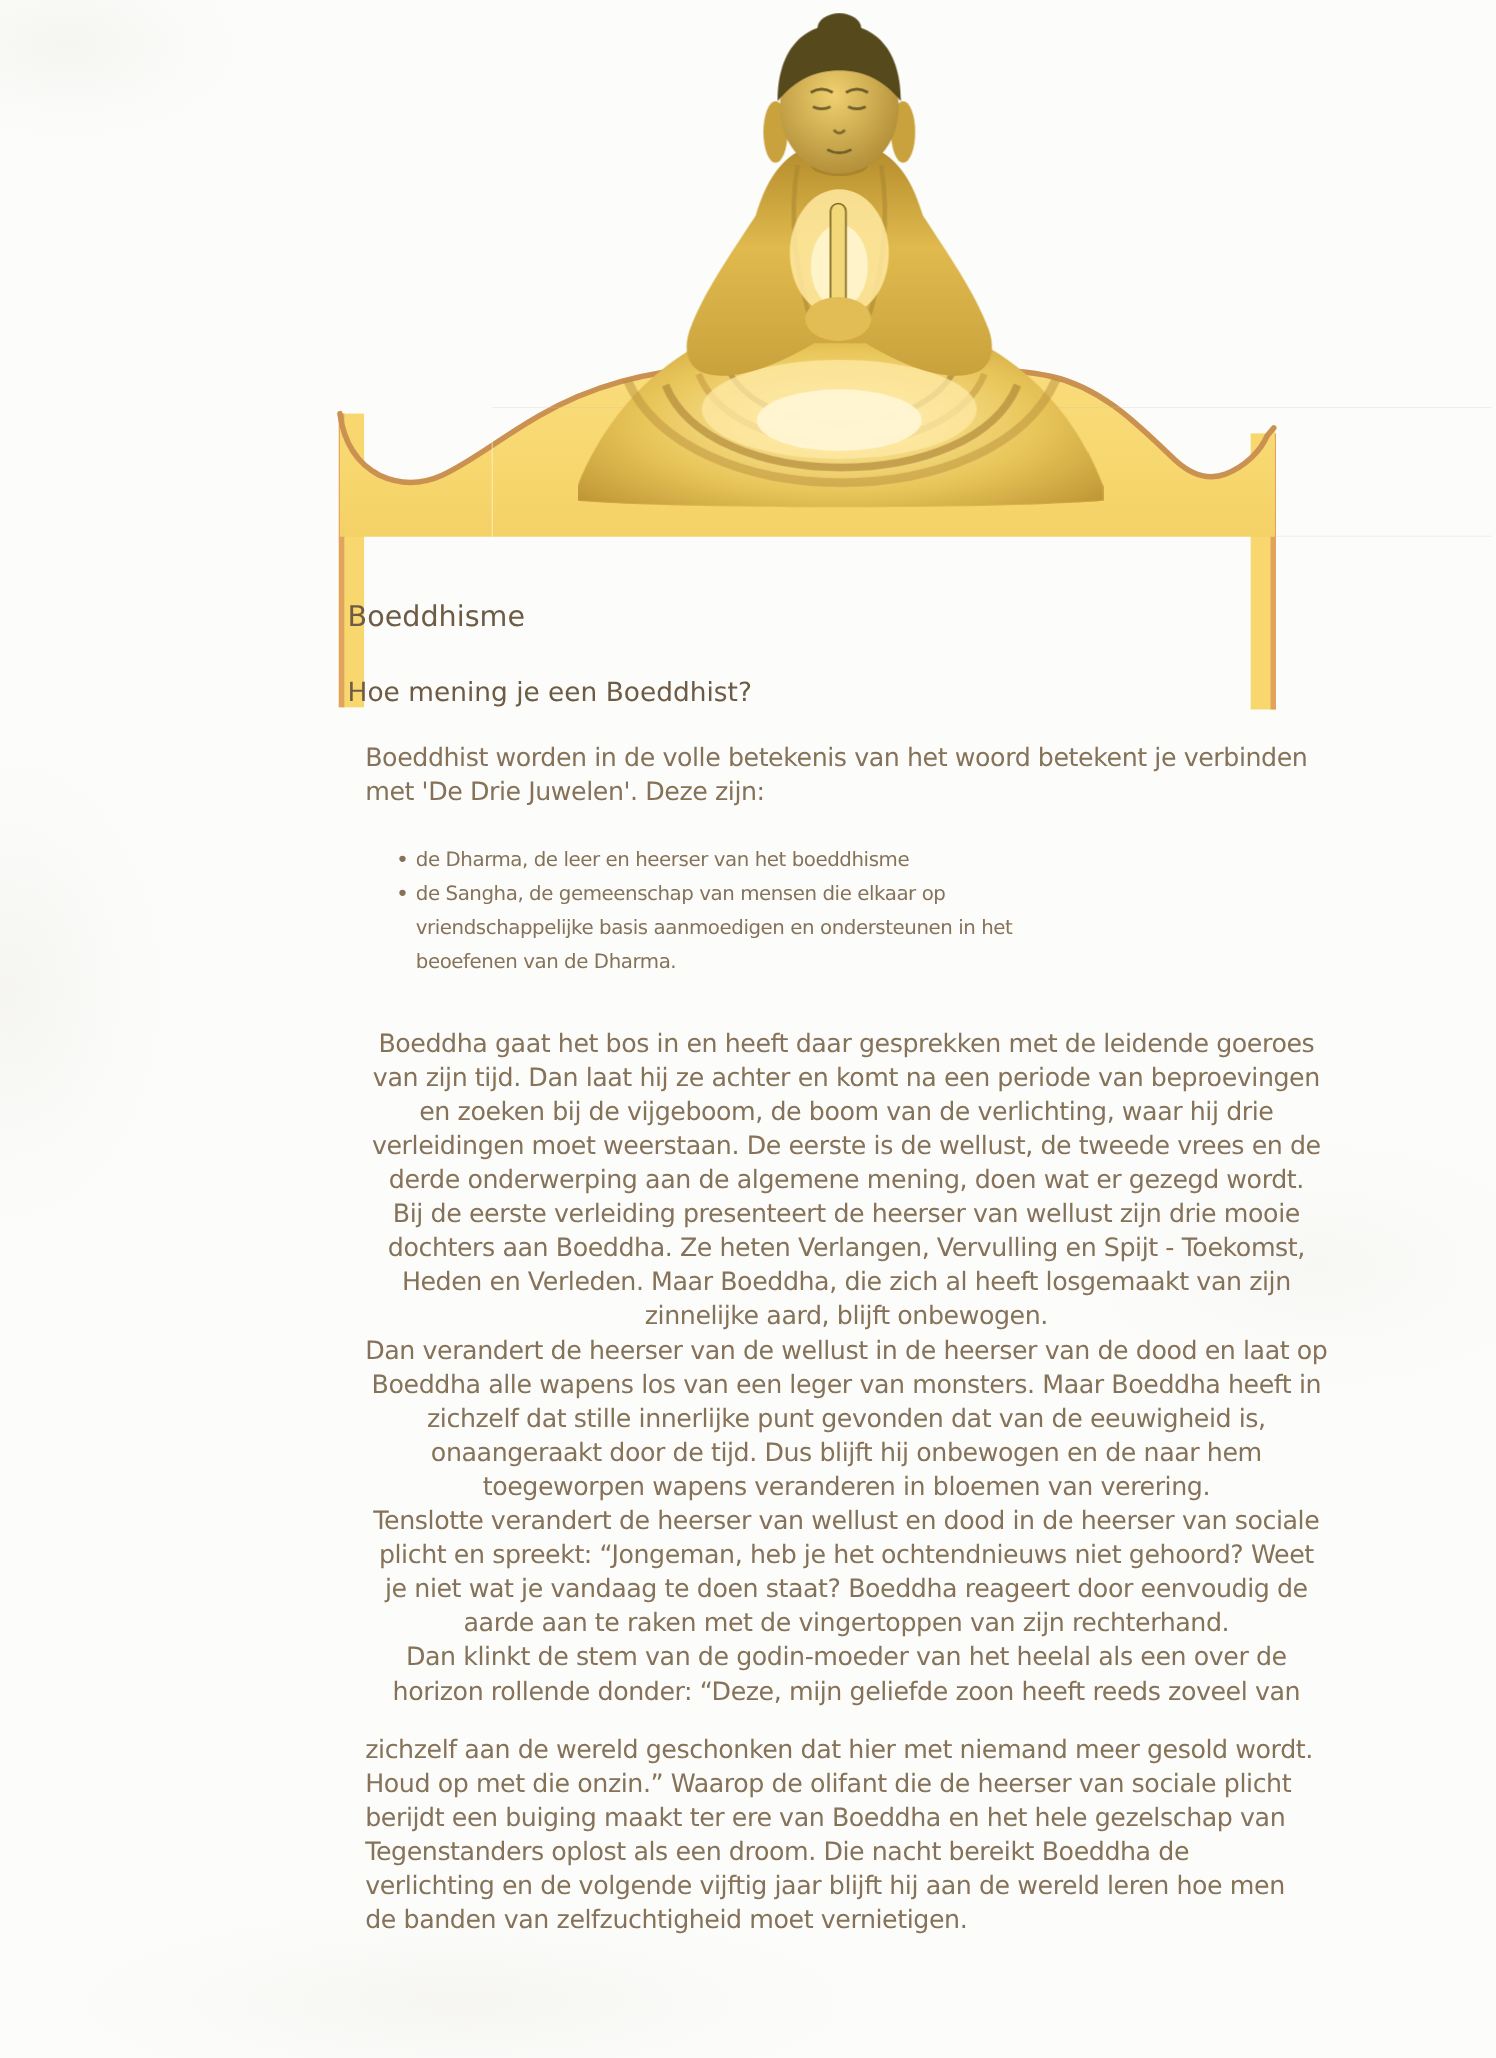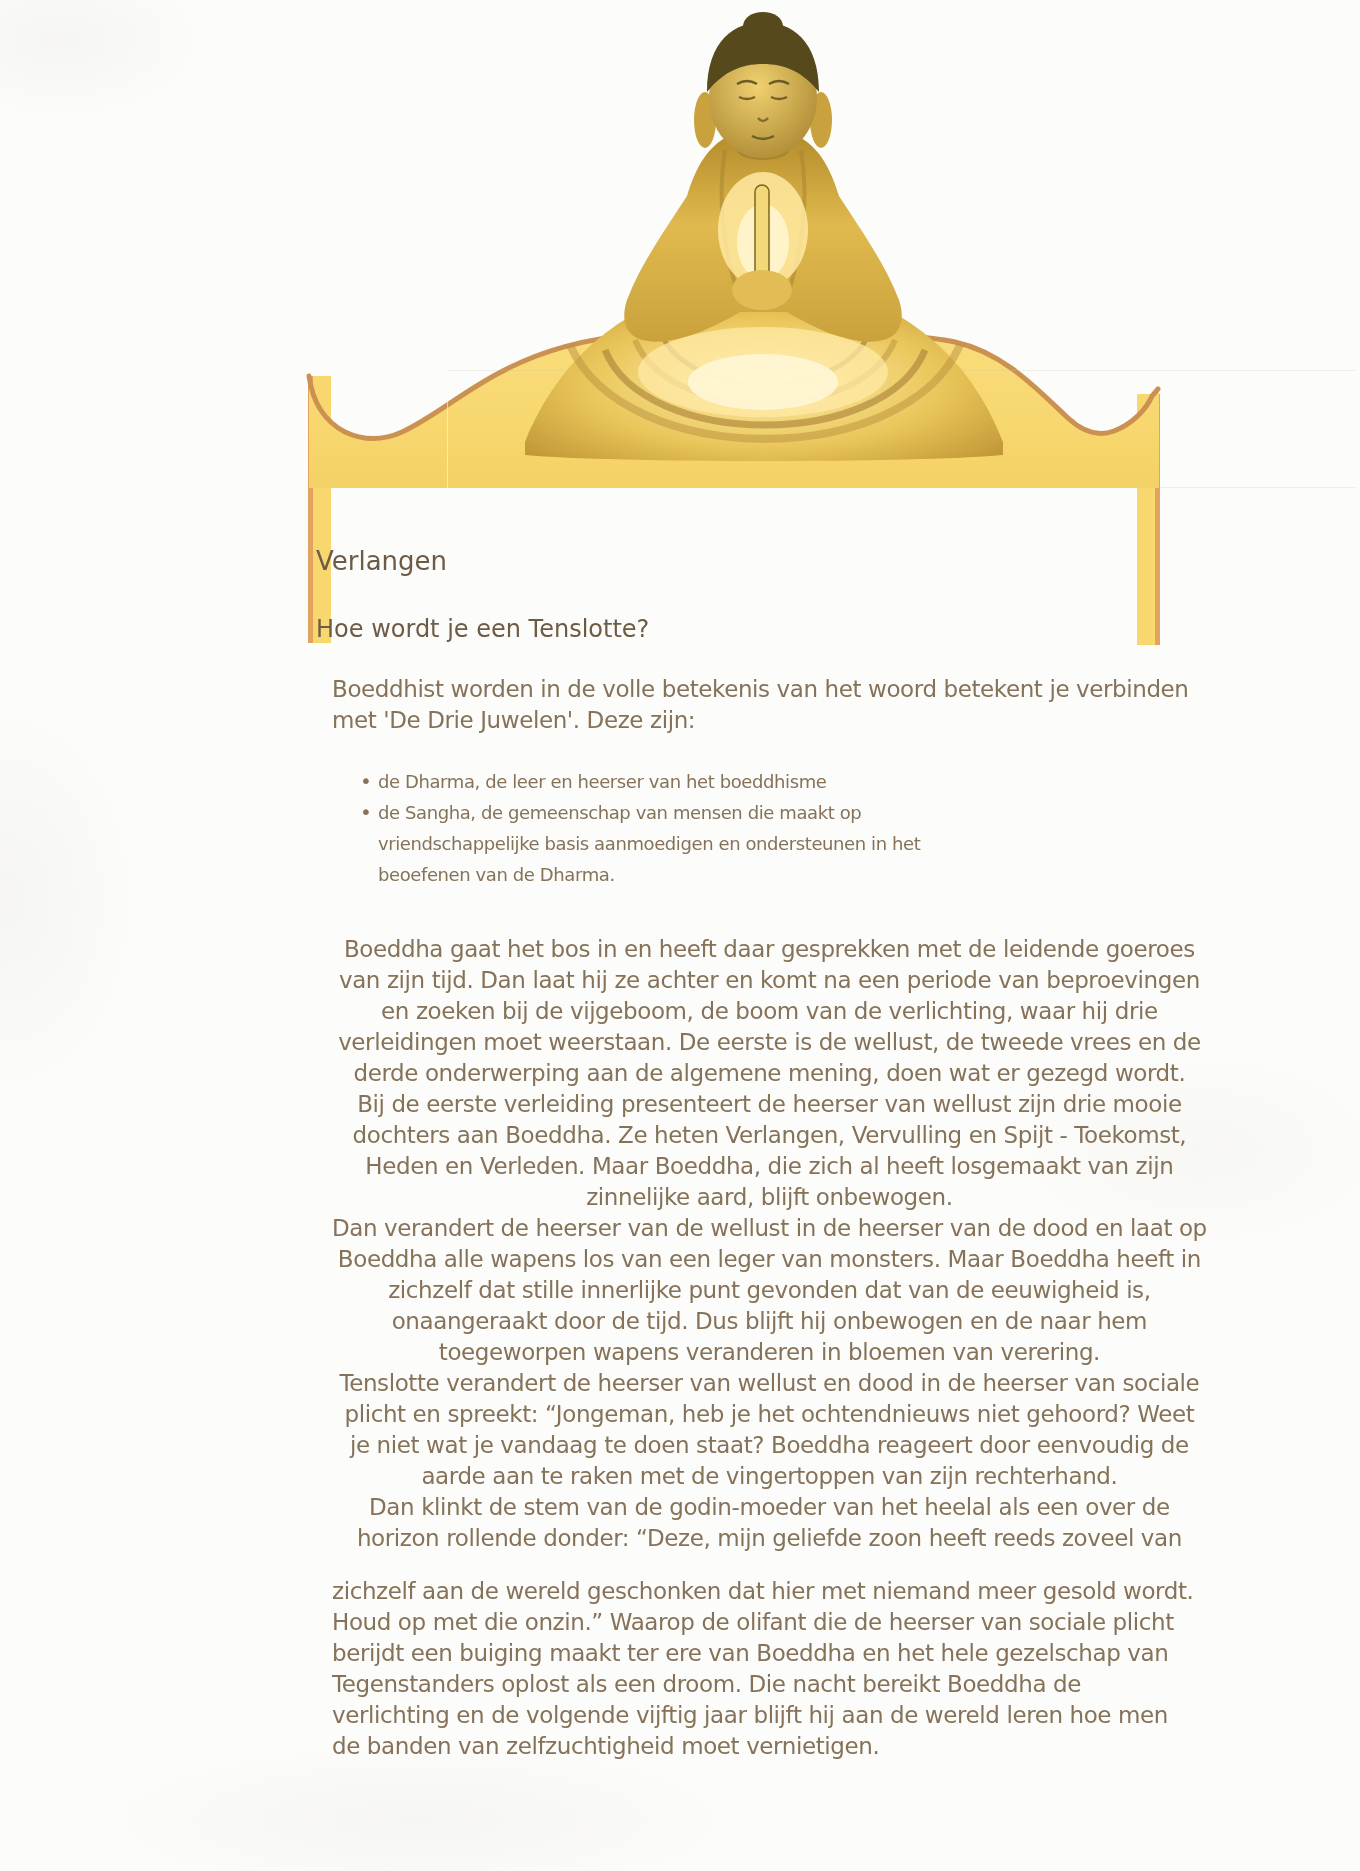--- a/index.html
+++ b/index.html
@@ -170,29 +170,29 @@
 
       <path fill="none" stroke="#4c4119" stroke-width="2.5" opacity="0.8" d="M 282 84 Q 292 78 302 84"></path>
       <path fill="none" stroke="#4c4119" stroke-width="2.5" opacity="0.8" d="M 314 84 Q 324 78 334 84"></path>
       <path fill="none" stroke="#4c4119" stroke-width="2.5" opacity="0.75" d="M 284 97 Q 292 101 300 97"></path>
       <path fill="none" stroke="#4c4119" stroke-width="2.5" opacity="0.75" d="M 316 97 Q 324 101 332 97"></path>
       <path fill="none" stroke="#6b5a22" stroke-width="2.5" opacity="0.8" d="M 303 118 Q 308 124 313 118"></path>
       <path fill="none" stroke="#4c4119" stroke-width="2.5" opacity="0.7" d="M 297 136 Q 308 142 319 136"></path>
     </g>
   </svg>
 
-  <h1 class="title">Verlangen</h1>
-  <h2 class="heading">Hoe wordt je een Tenslotte?</h2>
+  <h1 class="title">Boeddhisme</h1>
+  <h2 class="heading">Hoe mening je een Boeddhist?</h2>
 
   <p class="bodytext intro">Boeddhist worden in de volle betekenis van het woord betekent je verbinden
 met 'De Drie Juwelen'. Deze zijn:</p>
 
   <ul class="jewels">
     <li>de Dharma, de leer en heerser van het boeddhisme</li>
-    <li>de Sangha, de gemeenschap van mensen die maakt op
+    <li>de Sangha, de gemeenschap van mensen die elkaar op
 vriendschappelijke basis aanmoedigen en ondersteunen in het
 beoefenen van de Dharma.</li>
   </ul>
 
   <p class="bodytext story">Boeddha gaat het bos in en heeft daar gesprekken met de leidende goeroes
 van zijn tijd. Dan laat hij ze achter en komt na een periode van beproevingen
 en zoeken bij de vijgeboom, de boom van de verlichting, waar hij drie
 verleidingen moet weerstaan. De eerste is de wellust, de tweede vrees en de
 derde onderwerping aan de algemene mening, doen wat er gezegd wordt.
 Bij de eerste verleiding presenteert de heerser van wellust zijn drie mooie

